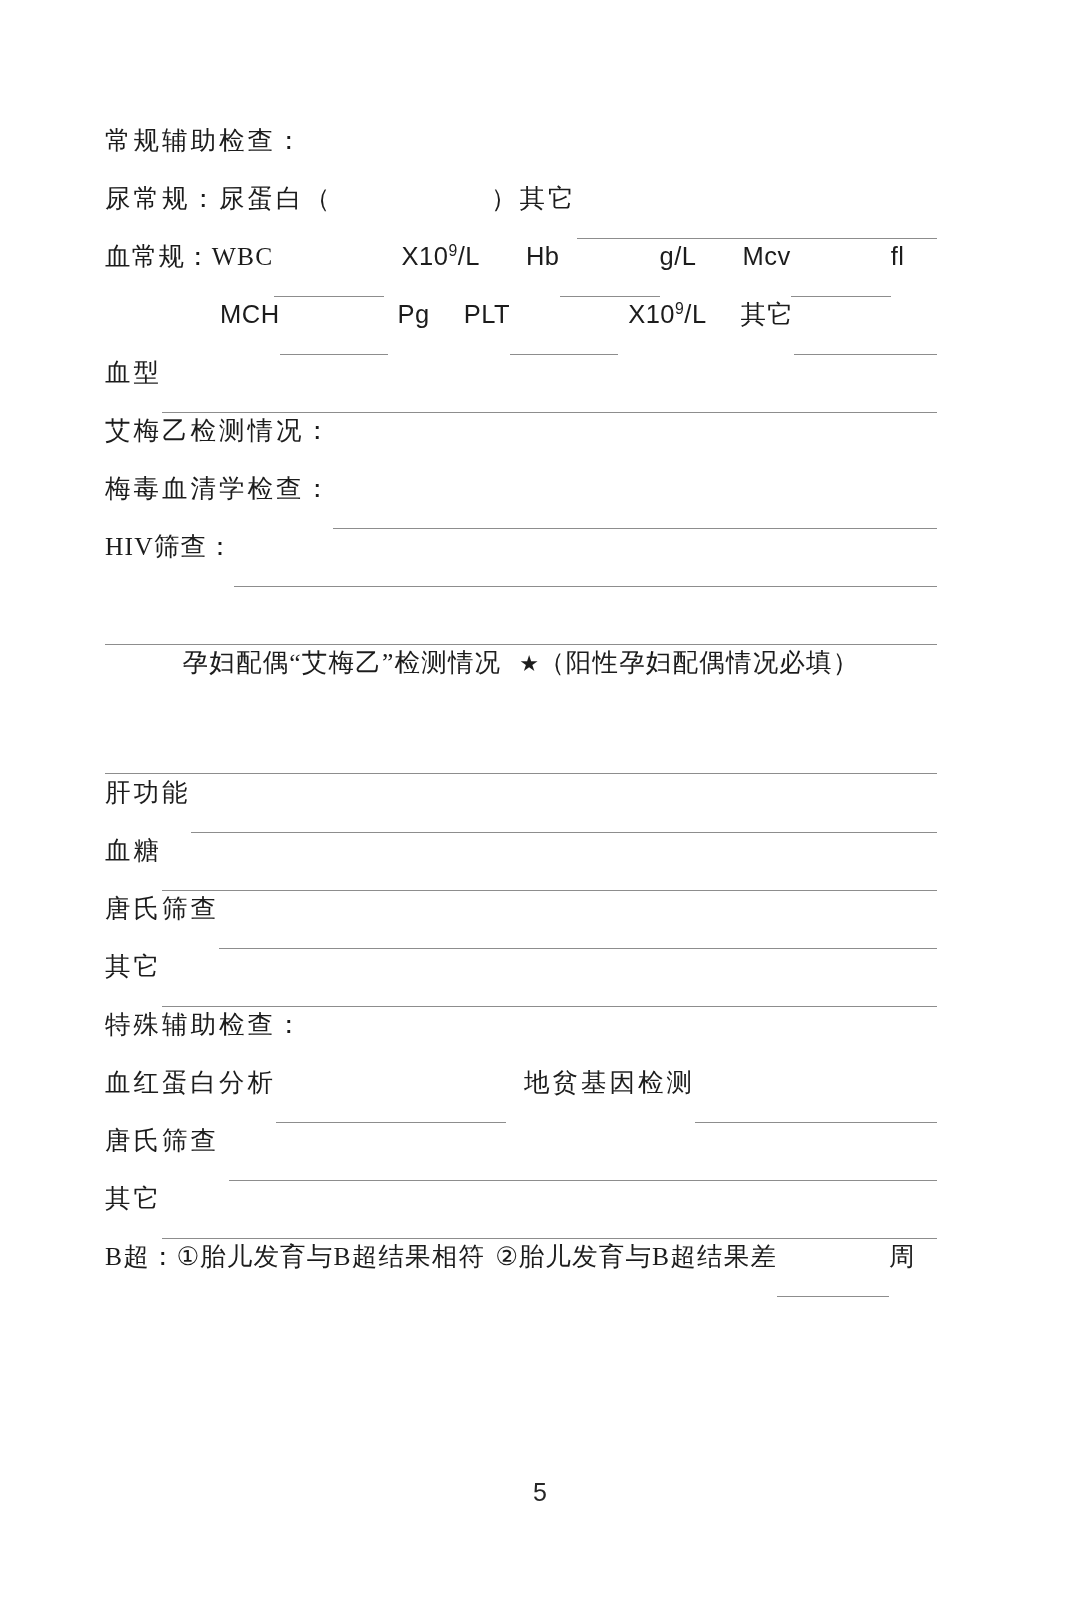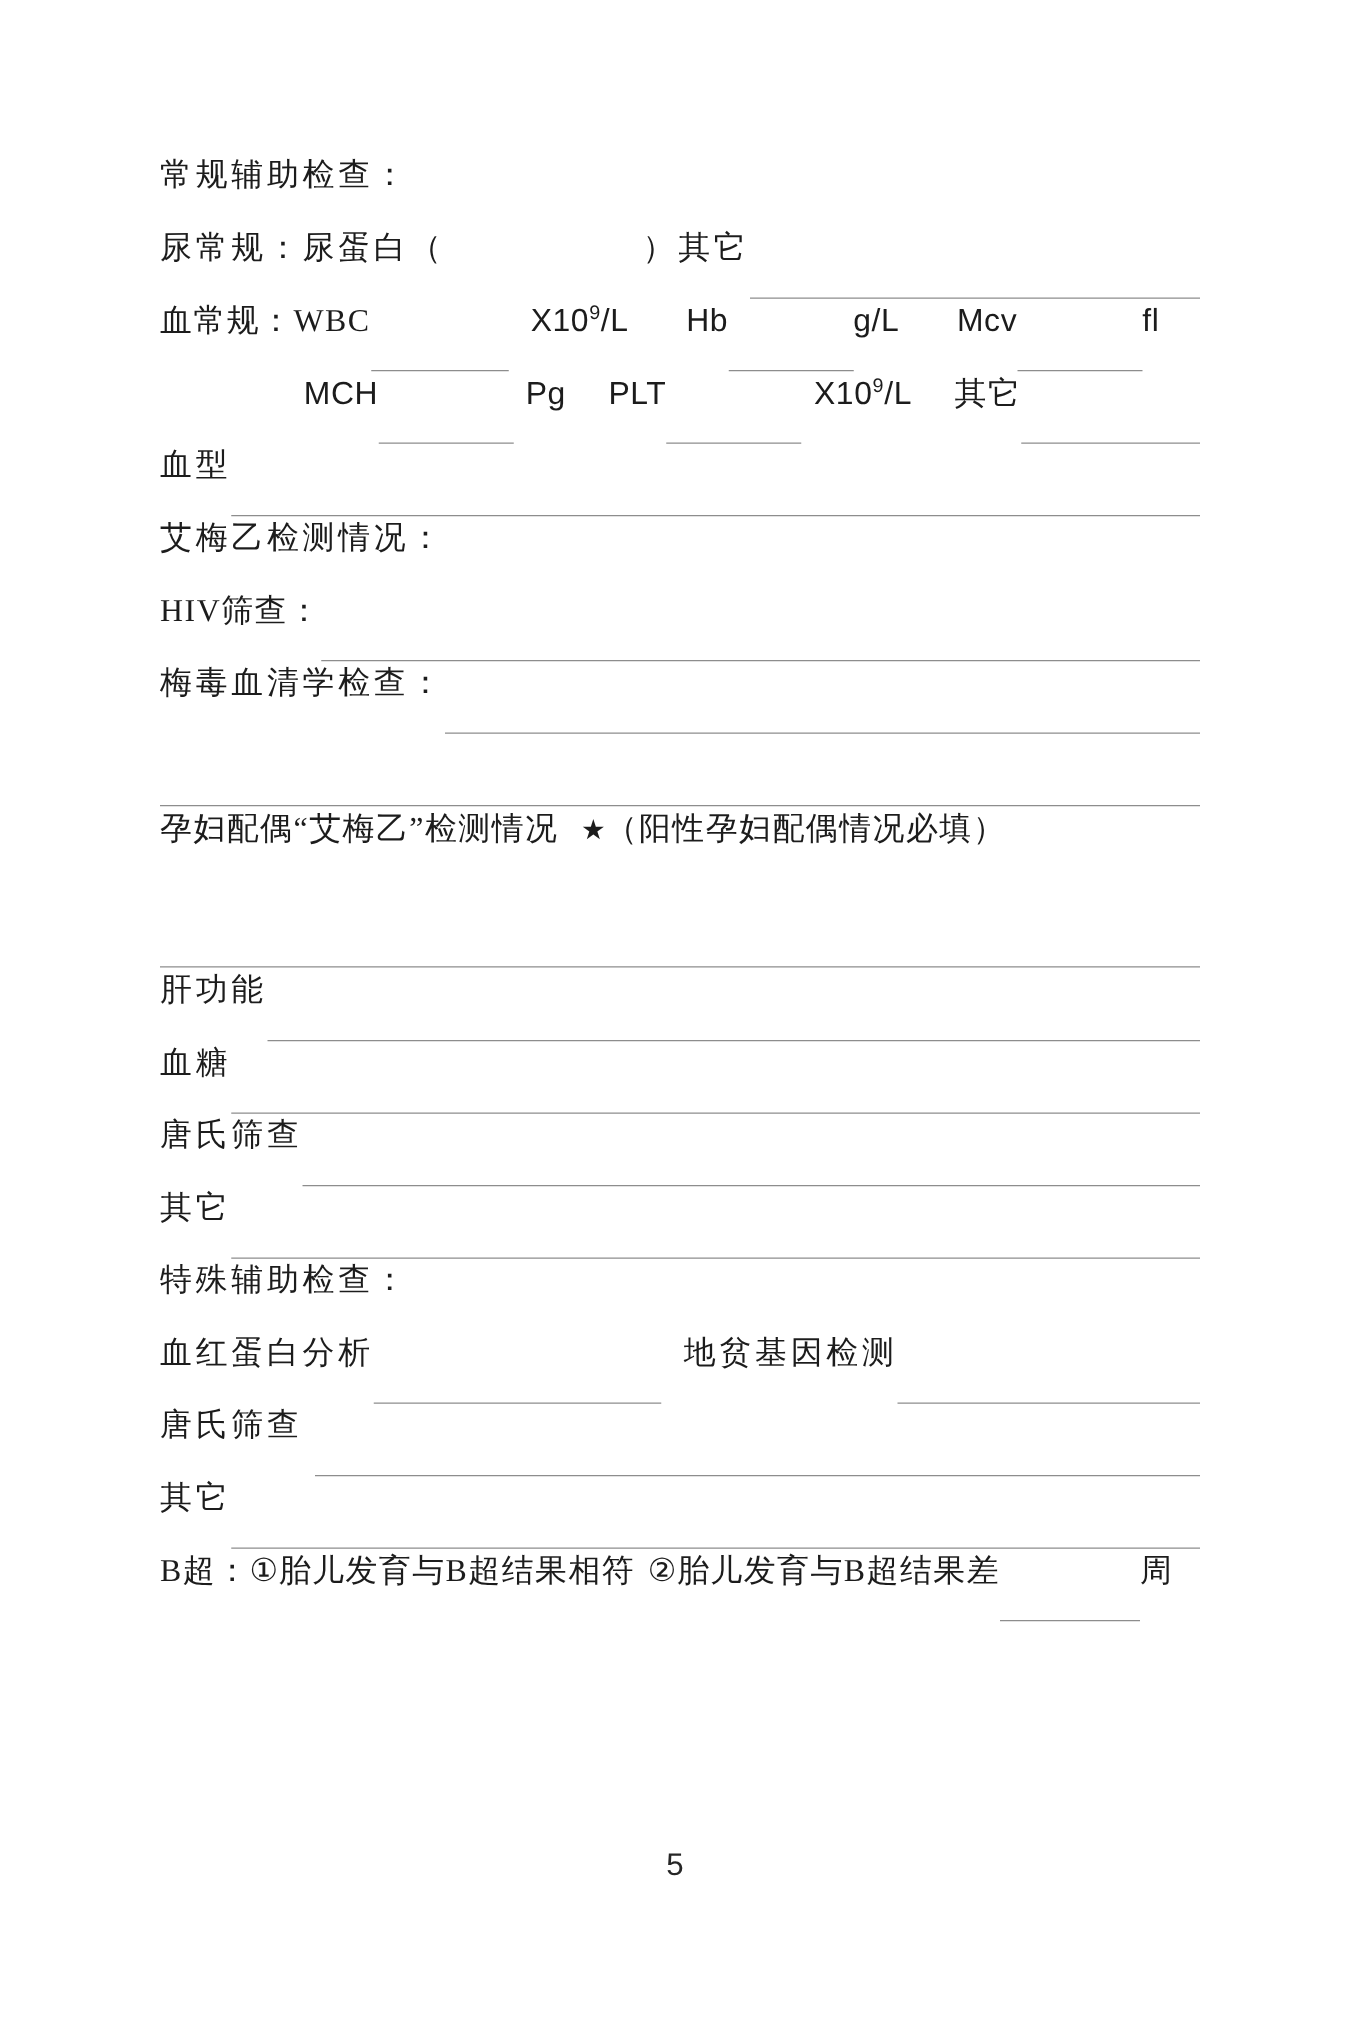--- a/index.html
+++ b/index.html
@@ -20,31 +20,30 @@
     left: 0; top: 0;
     width: 1080px;
     height: 1620px;
     background: #fff;
   }
   .content {
     position: absolute;
     left: 105px;
     top: 128px;
     width: 832px;
-    margin-left: 23px;
   }
   .row {
     display: flex;
     align-items: baseline;
     white-space: nowrap;
     font-size: 25.5px;
     line-height: 1;
     height: 58px;
   }
-  .row.tall { height: 62px; }
+  .row.tall { height: 62px; justify-content: center; }
   .lbl {
     letter-spacing: 0.5px;
     font-weight: 400;
   }
   .lbl-cjk { letter-spacing: 3px; }
   .lbl-cjk-tight { letter-spacing: 1.2px; font-family: Liberation Serif, serif; }
   .fill {
     flex: 1 1 auto;
     border-bottom: 1.6px solid #8d8d8d;
     align-self: flex-end;
@@ -146,26 +145,26 @@
     <div class="row">
       <span class="lbl lbl-cjk">血型</span>
       <span class="fill"></span>
     </div>
 
     <div class="row">
       <span class="lbl lbl-cjk">艾梅乙检测情况：</span>
     </div>
 
     <div class="row">
+      <span class="lbl lbl-cjk">梅毒血清学检查：</span>
+      <span class="fill"></span>
+    </div>
+
+    <div class="row">
       <span class="lbl lbl-cjk-tight">HIV筛查：</span>
-      <span class="fill"></span>
-    </div>
-
-    <div class="row">
-      <span class="lbl lbl-cjk">梅毒血清学检查：</span>
       <span class="fill"></span>
     </div>
 
     <div class="row">
       <span class="fill"></span>
     </div>
 
     <div class="row tall">
       <span class="lbl lbl-cjk-tight">孕妇配偶“艾梅乙”检测情况</span>
       <span class="gap-s"></span>

